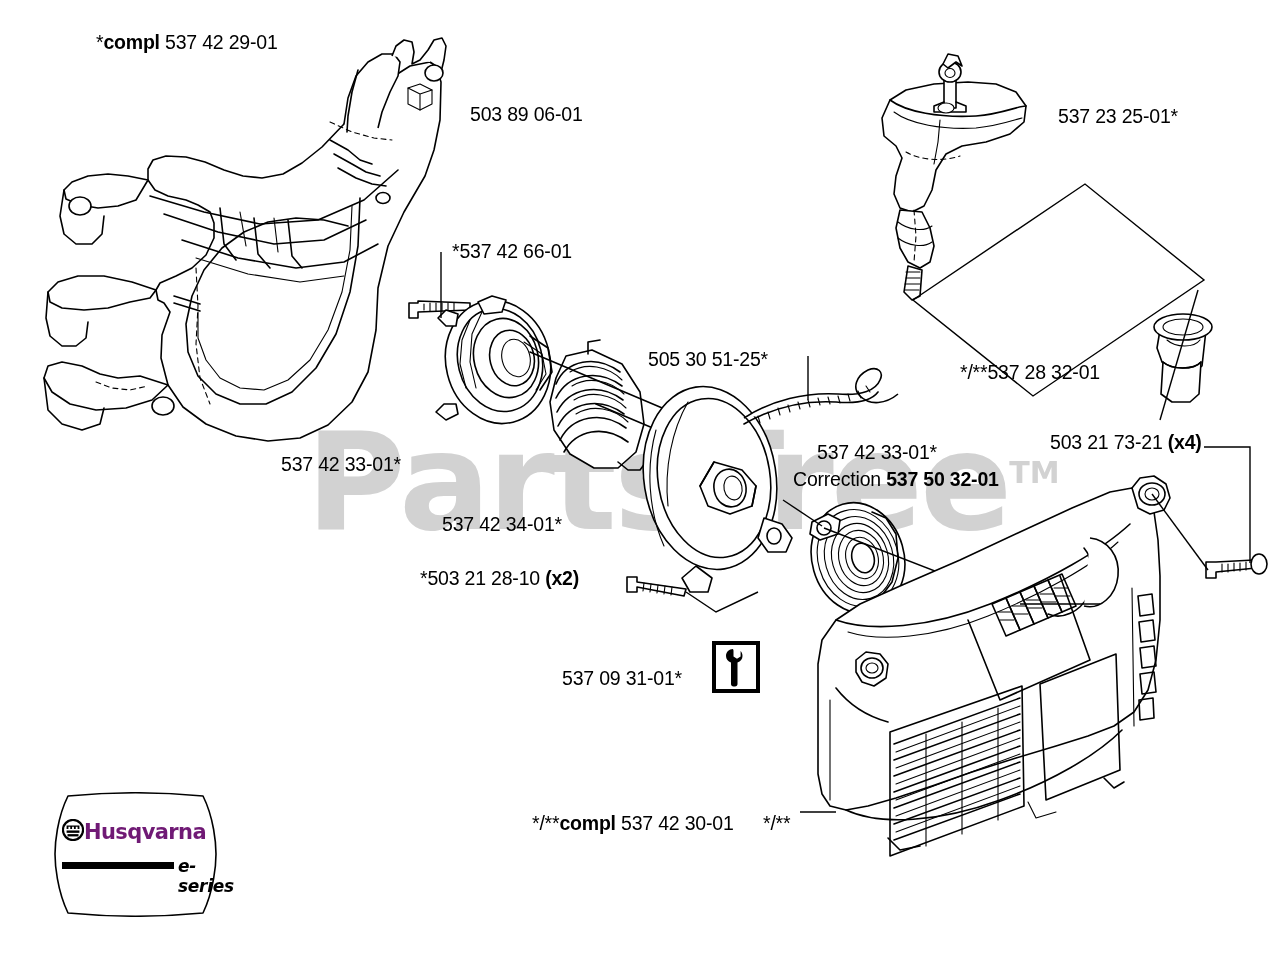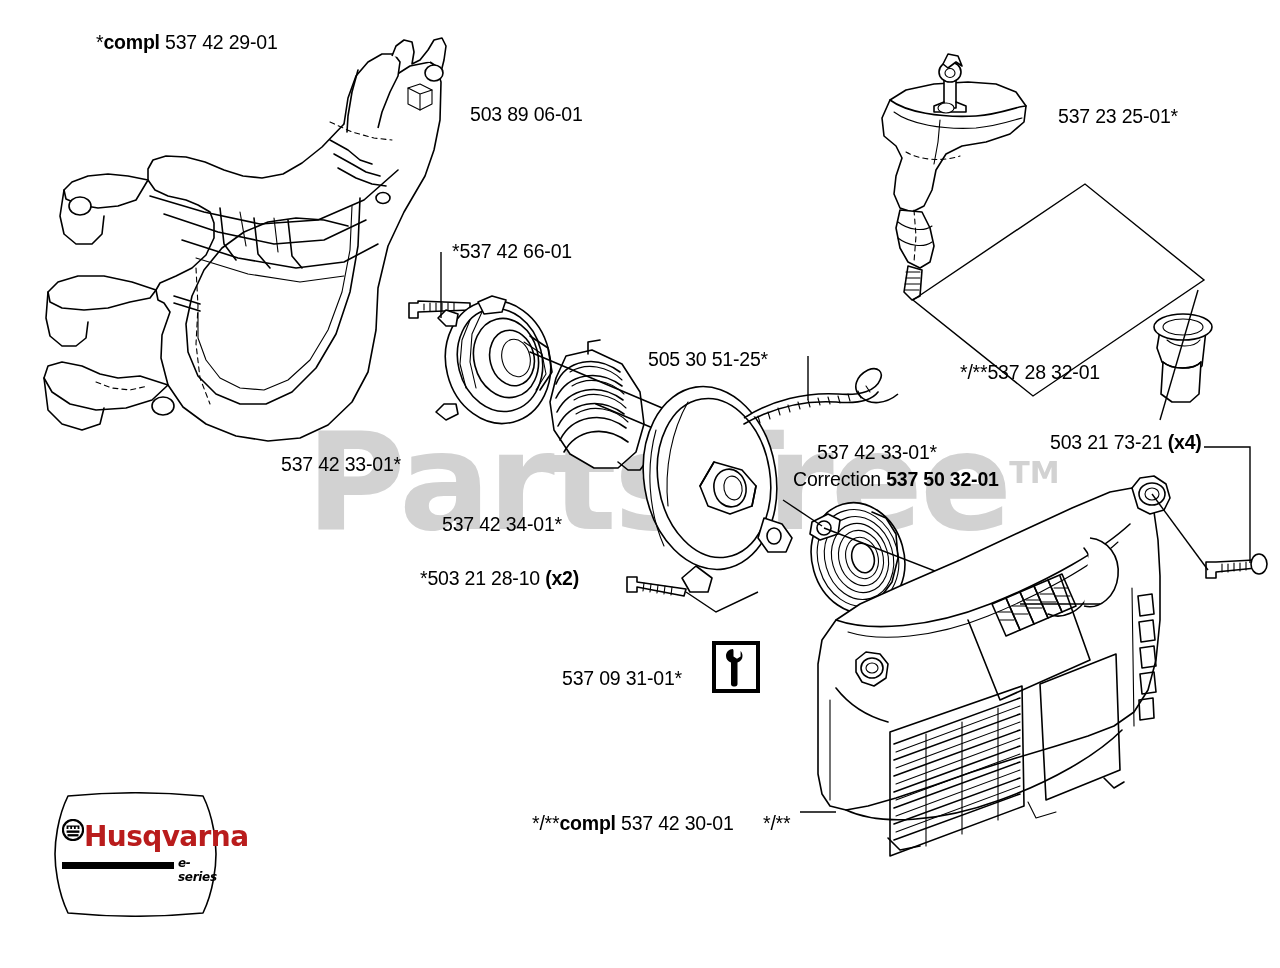--- a/index.html
+++ b/index.html
@@ -66,42 +66,42 @@
     width:175px; height:125px;
   }
   #decal .decal-shape{
     position:absolute;left:0;top:0;width:175px;height:125px;
   }
   #decal-word{
     position:absolute;
     left:36px; top:28px;
     font-family:"DejaVu Sans","Liberation Sans",sans-serif;
     font-weight:bold;
-    font-size:28px;
+    font-size:21px;
     letter-spacing:-0.6px;
-    color:#b91c1c;
+    color:#701a75;
   }
   #decal-crown{
     position:absolute;
     left:14px; top:27px;
     width:22px;height:22px;
   }
   #decal-bar{
     position:absolute;
     left:14px; top:70px;
     width:112px; height:7px;
     background:#000;
   }
   #decal-eseries{
     position:absolute;
     left:130px; top:64px;
     font-family:"DejaVu Sans","Liberation Sans",sans-serif;
     font-weight:bold;
     font-style:italic;
-    font-size:12px;
+    font-size:17px;
     letter-spacing:-0.3px;
     color:#000;
   }
   
   #toolbox{
     position:absolute;
     left:712px; top:641px;
     width:48px; height:52px;
     border:4px solid #000;
     background:#fff;

